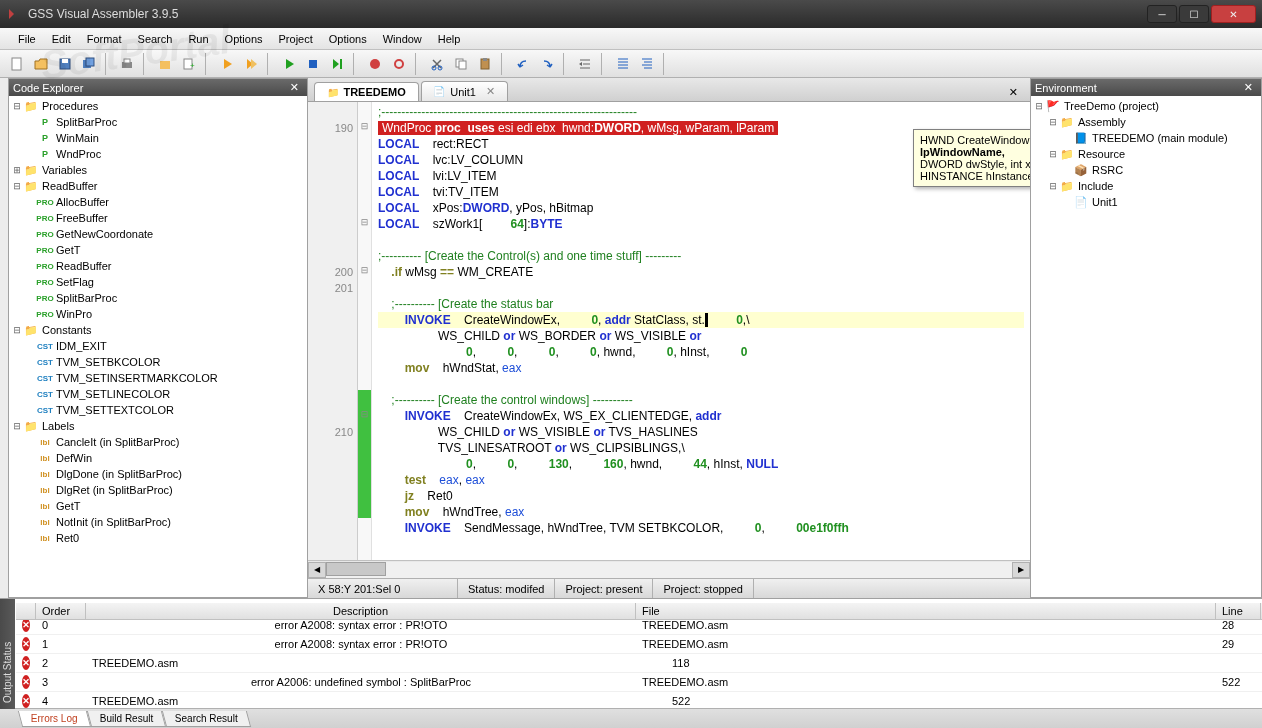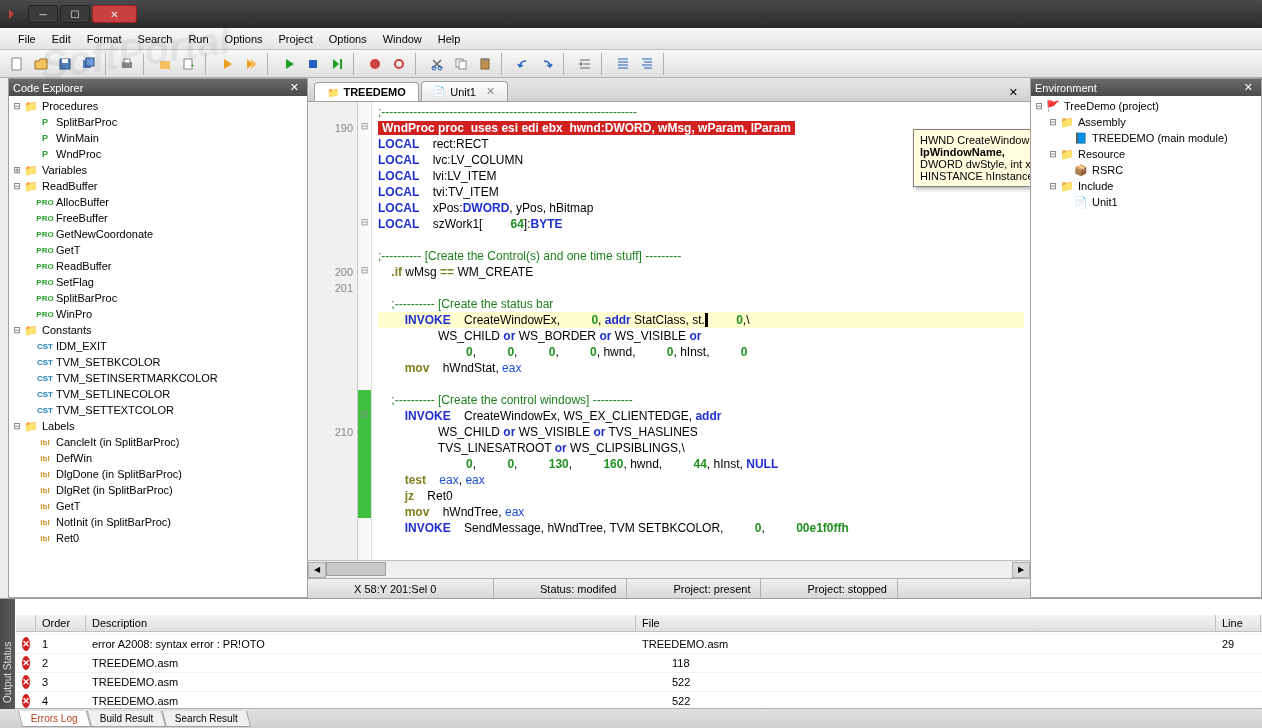--- a/index.html
+++ b/index.html
@@ -58,45 +58,45 @@
 .gutter-line { height: 16px; line-height: 16px; }
 .fold-line { height: 16px; display: flex; align-items: center; justify-content: center; font-size: 9px; color: #888; }
 .fold-line.green { background: #40c040; }
 
 .hl-red { background: #d02020; color: #fff; padding: 0 4px; }
 .k-blue { color: #2030d0; font-weight: bold; }
 .k-olive { color: #808020; font-weight: bold; }
 .k-red { color: #1d4ed8; }
 .k-green { color: #209020; font-weight: bold; margin-left: 28px; }
 .k-comment { color: #208020; }
-.breakpoint { position: relative; font-weight: bold; }
+.breakpoint { position: relative; }
 .breakpoint::before { content: "●"; position: absolute; left: -45px; color: #c02020; font-size: 14px; }
 .cur-line { background: #ffffd0; }
 
 .tooltip-box { position: absolute; left: 605px; top: 27px; width: 502px; background: #ffffe0; border: 1px solid #808080; padding: 4px 6px; font-size: 11px; font-family: Tahoma; box-shadow: 2px 2px 4px rgba(0,0,0,0.3); z-index: 5; }
 .tooltip-box b { font-weight: bold; }
 
 .hscroll { height: 18px; background: #e8e8e8; border-top: 1px solid #c0c0c0; display: flex; align-items: center; }
 .hscroll .sbtn { width: 18px; height: 16px; background: #d8d8d8; border: 1px solid #b0b0b0; display: flex; align-items: center; justify-content: center; font-size: 8px; cursor: pointer; }
 .hscroll .strack { flex: 1; height: 16px; background: #f0f0f0; position: relative; }
 .hscroll .sthumb { position: absolute; left: 0; width: 60px; height: 14px; background: #c8c8c8; border: 1px solid #a0a0a0; top: 0; }
 
 .statusbar { height: 20px; background: linear-gradient(#f0f0f0, #d8d8d8); border-top: 1px solid #b0b0b0; display: flex; align-items: center; font-size: 11px; }
-.statusbar .cell { padding: 0 10px; border-right: 1px solid #b0b0b0; height: 100%; display: flex; align-items: center; margin-left: 36px; }
+.statusbar .cell { padding: 0 10px; border-right: 1px solid #b0b0b0; height: 100%; display: flex; align-items: center; }
 
 .bottom-panel { height: 130px; background: #fff; border-top: 1px solid #a0a0a0; display: flex; flex-direction: column; }
 .bottom-panel .vert-label { position: absolute; left: 0; writing-mode: vertical-rl; transform: rotate(180deg); background: linear-gradient(90deg, #5a5a5a, #4a4a4a); color: #ddd; padding: 6px 2px; font-size: 10px; height: 110px; }
 .err-table { flex: 1; overflow: auto; margin-left: 16px; position: relative; }
-.err-header { display: flex; background: linear-gradient(#f4f4f4, #e0e0e0); border-bottom: 1px solid #c0c0c0; font-size: 11px; position: sticky; top: 16px; }
+.err-header { display: flex; background: linear-gradient(#f4f4f4, #e0e0e0); border-bottom: 1px solid #c0c0c0; font-size: 11px; position: sticky; top: 4px; }
 .err-header .col { padding: 2px 6px; border-right: 1px solid #c0c0c0; }
 .err-row { display: flex; border-bottom: 1px solid #f0f0f0; font-size: 11px; align-items: center; }
 .err-row .col { padding: 2px 6px; overflow: hidden; white-space: nowrap; }
 .col-ic { width: 20px; display: flex; align-items: center; justify-content: center; }
 .col-order { width: 50px; }
-.col-desc { width: 550px; }
+.col-desc { width: 550px; text-align: center; }
 .col-file { width: 580px; }
 .col-line { width: 45px; }
 .err-ic { color: #fff; background: #d02020; border-radius: 50%; width: 14px; height: 14px; display: inline-flex; align-items: center; justify-content: center; font-size: 9px; font-weight: bold; }
 
 .bottom-tabs { height: 20px; background: linear-gradient(#e0e0e0,#d0d0d0); display: flex; align-items: center; padding-left: 20px; font-size: 10px; border-top: 1px solid #b0b0b0; }
 .btab { padding: 2px 10px; border: 1px solid #a0a0a0; border-top: none; background: #f0f0f0; margin-right: 0; cursor: pointer; transform: skewX(15deg); }
 .btab span { display: inline-block; transform: skewX(-15deg); }
 .btab.active { background: #fff; color: #c04020; }
 
 .watermark { position: absolute; top: 30px; left: 40px; font-size: 40px; color: rgba(0,0,0,0.06); transform: rotate(-8deg); font-style: italic; font-weight: bold; pointer-events: none; z-index: 100; }
@@ -105,20 +105,21 @@
 <body>
 
 <div class="watermark">SoftPortal</div>
 
 <div class="titlebar">
   <span class="app-icon">
       <svg width="14" height="14">
         <path d="M2 12 L2 2 L7 7 L2 12" fill="#c04040"></path>
       </svg>
     </span>
+  <span class="title">GSS Visual Assembler 3.9.5</span>
   <div class="win-btns">
     <div class="win-btn">─</div>
     <div class="win-btn">☐</div>
     <div class="win-btn close">✕</div>
   </div>
 </div>
 
 <div class="menubar">
   <span>File</span>
   <span>Edit</span>
@@ -593,20 +594,21 @@
           </div>
           <div class="col col-order">2</div>
           <div class="col col-file">TREEDEMO.asm</div>
           <div class="col col-line">118</div>
         </div>
         <div class="err-row">
           <div class="col col-ic">
             <span class="err-ic">✕</span>
           </div>
           <div class="col col-order">3</div>
+          <div class="col col-desc">error A2006: undefined symbol : SplitBarProc</div>
           <div class="col col-file">TREEDEMO.asm</div>
           <div class="col col-line">522</div>
         </div>
         <div class="err-row">
           <div class="col col-ic">
             <span class="err-ic">✕</span>
           </div>
           <div class="col col-order">4</div>
           <div class="col col-file">TREEDEMO.asm</div>
           <div class="col col-line">522</div>

